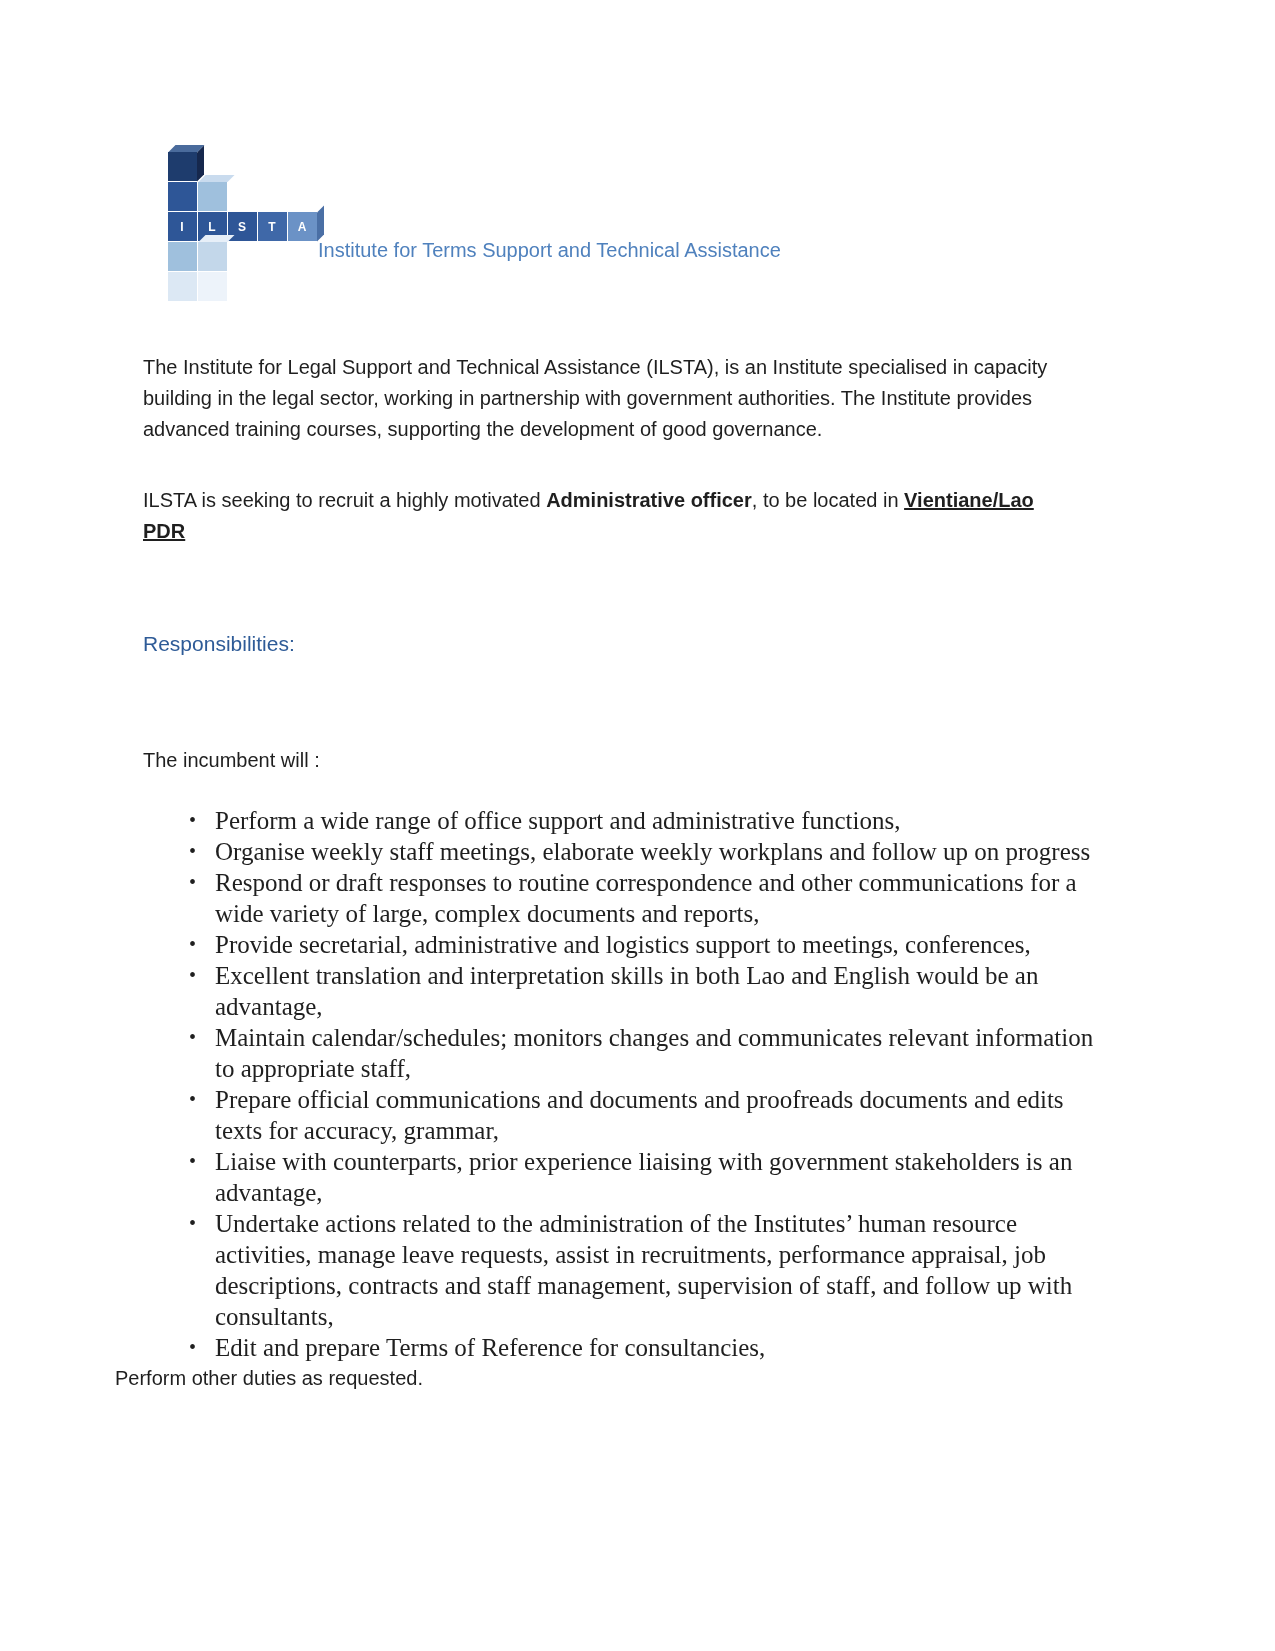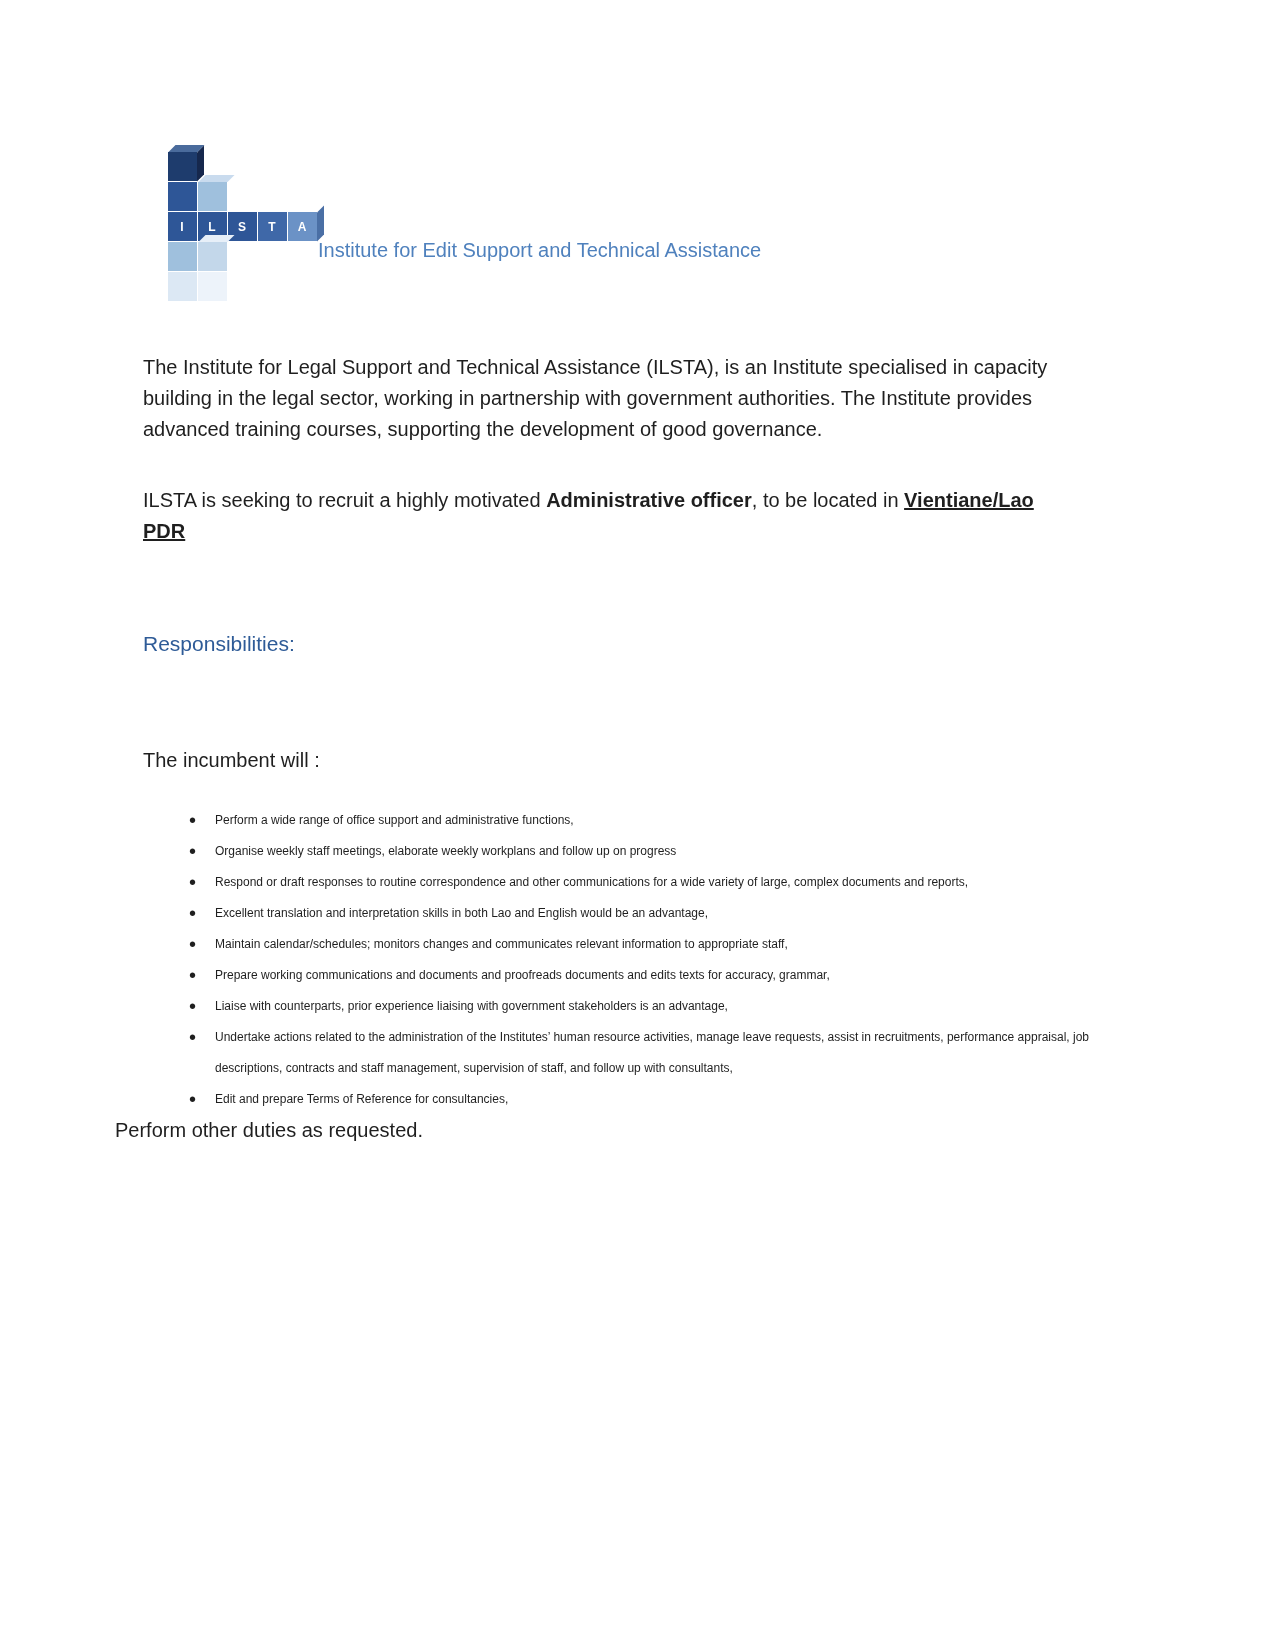--- a/index.html
+++ b/index.html
@@ -64,21 +64,21 @@
   .recruit .u { text-decoration: underline; }
   .resp-heading {
     margin: 81px 0 0 143px;
     font-size: 21px; line-height: 31px; font-weight: normal;
     color: var(--heading-blue, #2e5b97);
   }
   .lead { margin: 86px 0 6px 143px; }
   .resp-list {
     margin: 29px 0 0 185px; padding: 0;
     width: 910px; list-style: none;
-    font-size: 12px; line-height: 31px;
+    font-size: 25px; line-height: 31px; font-family: Liberation Serif, serif;
   }
   .resp-list li { position: relative; padding-left: 30px; }
   .resp-list li::before {
     content: "\2022";
     position: absolute; left: 4px; top: 0;
     font-size: 20px;
   }
   .trailing { margin: 0 0 0 115px; width: 880px; }
 </style>
 </head>
@@ -113,46 +113,47 @@
       <span class="face letter">A</span>
     </div>
 
     <div class="cube r3 c0 shade-light"></div>
     <div class="cube r3 c1 shade-lighter">
       <span class="top top-faint"></span>
     </div>
     <div class="cube r4 c0 shade-faint"></div>
     <div class="cube r4 c1 shade-faintest"></div>
 
-    <div class="wordmark">Institute for Edit Support and Technical Assistance</div>
+    <div class="wordmark">Institute for Terms Support and Technical Assistance</div>
   </header>
 
   <main>
     <p class="intro">The Institute for Legal Support and Technical Assistance (ILSTA), is an Institute specialised in capacity building in the legal sector, working in partnership with government authorities. The Institute provides advanced training courses, supporting the development of good governance.</p>
 
     <p class="recruit"><span>ILSTA is seeking to recruit a highly motivated </span><strong>Administrative officer</strong><span>, to be located in </span><strong class="u">Vientiane/Lao PDR</strong></p>
 
     <h2 class="resp-heading">Responsibilities:</h2>
 
     <p class="lead">The incumbent will :</p>
 
     <ul class="resp-list">
 
         <li><span>Perform a wide range of office support and administrative functions,</span></li>
 
         <li><span>Organise weekly staff meetings, elaborate weekly workplans and follow up on progress</span></li>
 
         <li><span>Respond or draft responses to routine correspondence and other communications for a wide variety of large, complex documents and reports,</span></li>
 
+        <li><span>Provide secretarial, administrative and logistics support to meetings, conferences,</span></li>
 
         <li><span>Excellent translation and interpretation skills in both Lao and English would be an advantage,</span></li>
 
         <li><span>Maintain calendar/schedules; monitors changes and communicates relevant information to appropriate staff,</span></li>
 
-        <li><span>Prepare working communications and documents and proofreads documents and edits texts for accuracy, grammar,</span></li>
+        <li><span>Prepare official communications and documents and proofreads documents and edits texts for accuracy, grammar,</span></li>
 
         <li><span>Liaise with counterparts, prior experience liaising with government stakeholders is an advantage,</span></li>
 
         <li><span>Undertake actions related to the administration of the Institutes’ human resource activities, manage leave requests, assist in recruitments, performance appraisal, job descriptions, contracts and staff management, supervision of staff, and follow up with consultants,</span></li>
 
         <li><span>Edit and prepare Terms of Reference for consultancies,</span></li>
       </ul>
 
     <p class="trailing">Perform other duties as requested.</p>
   </main>

